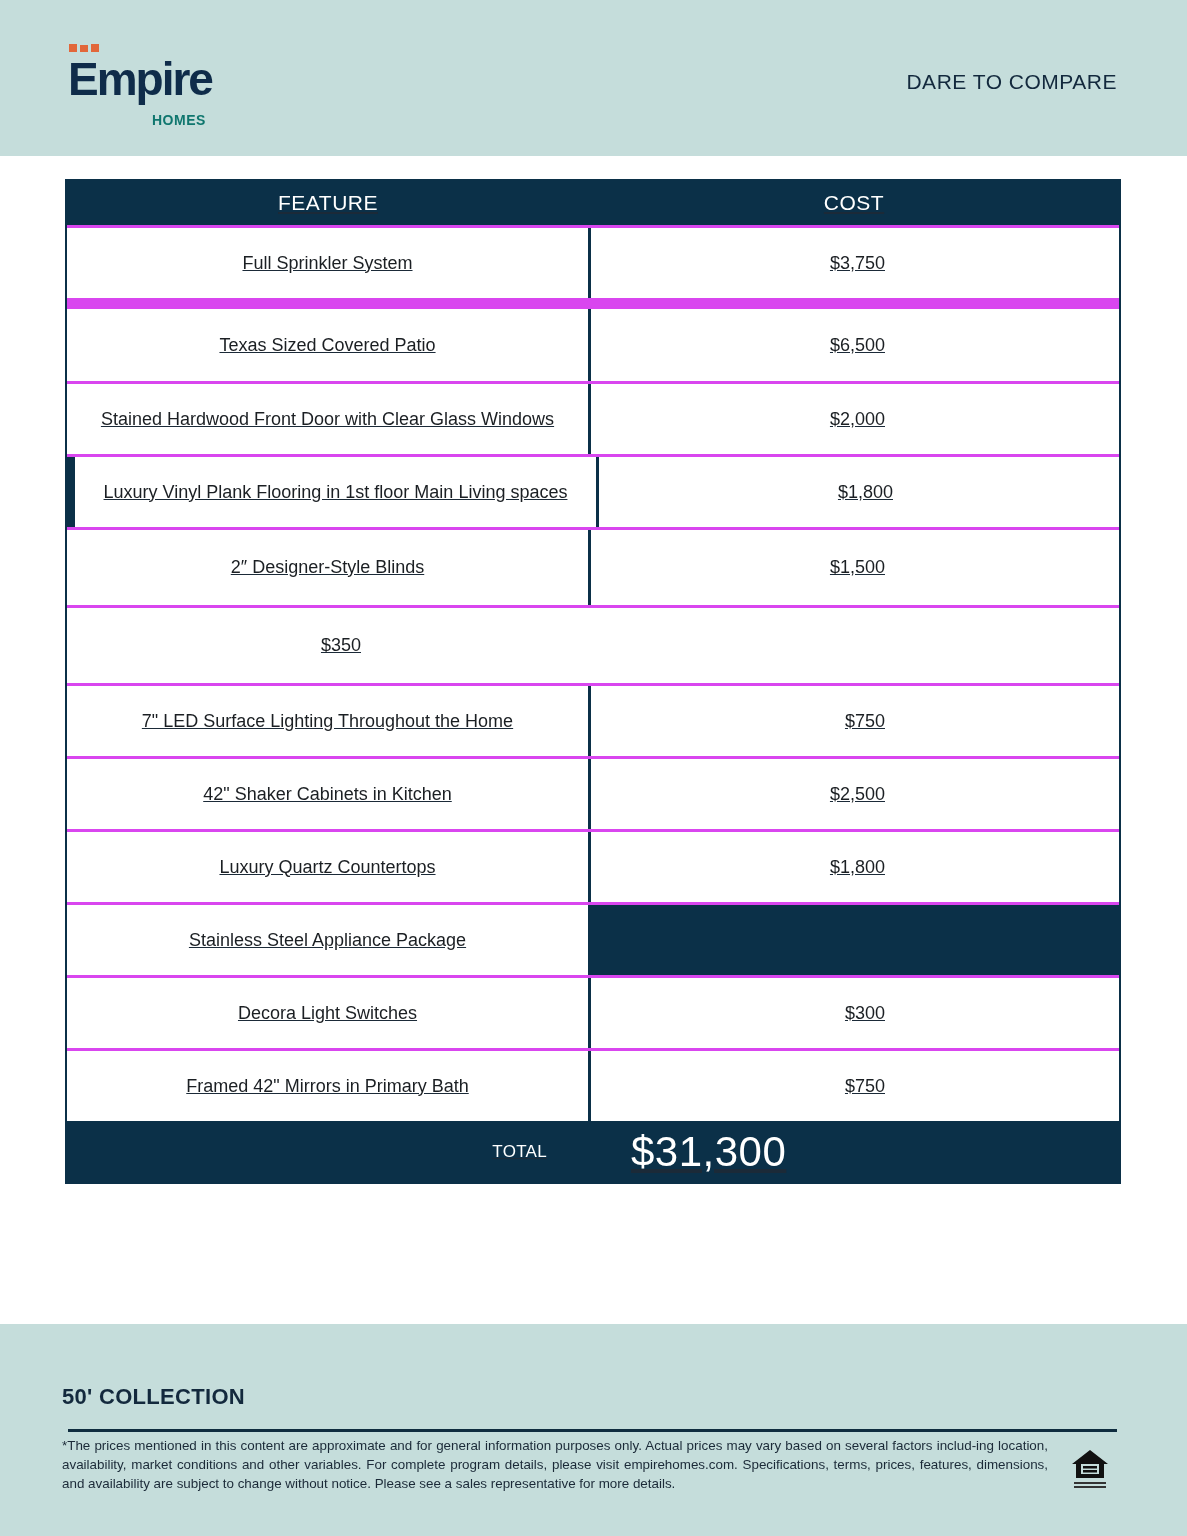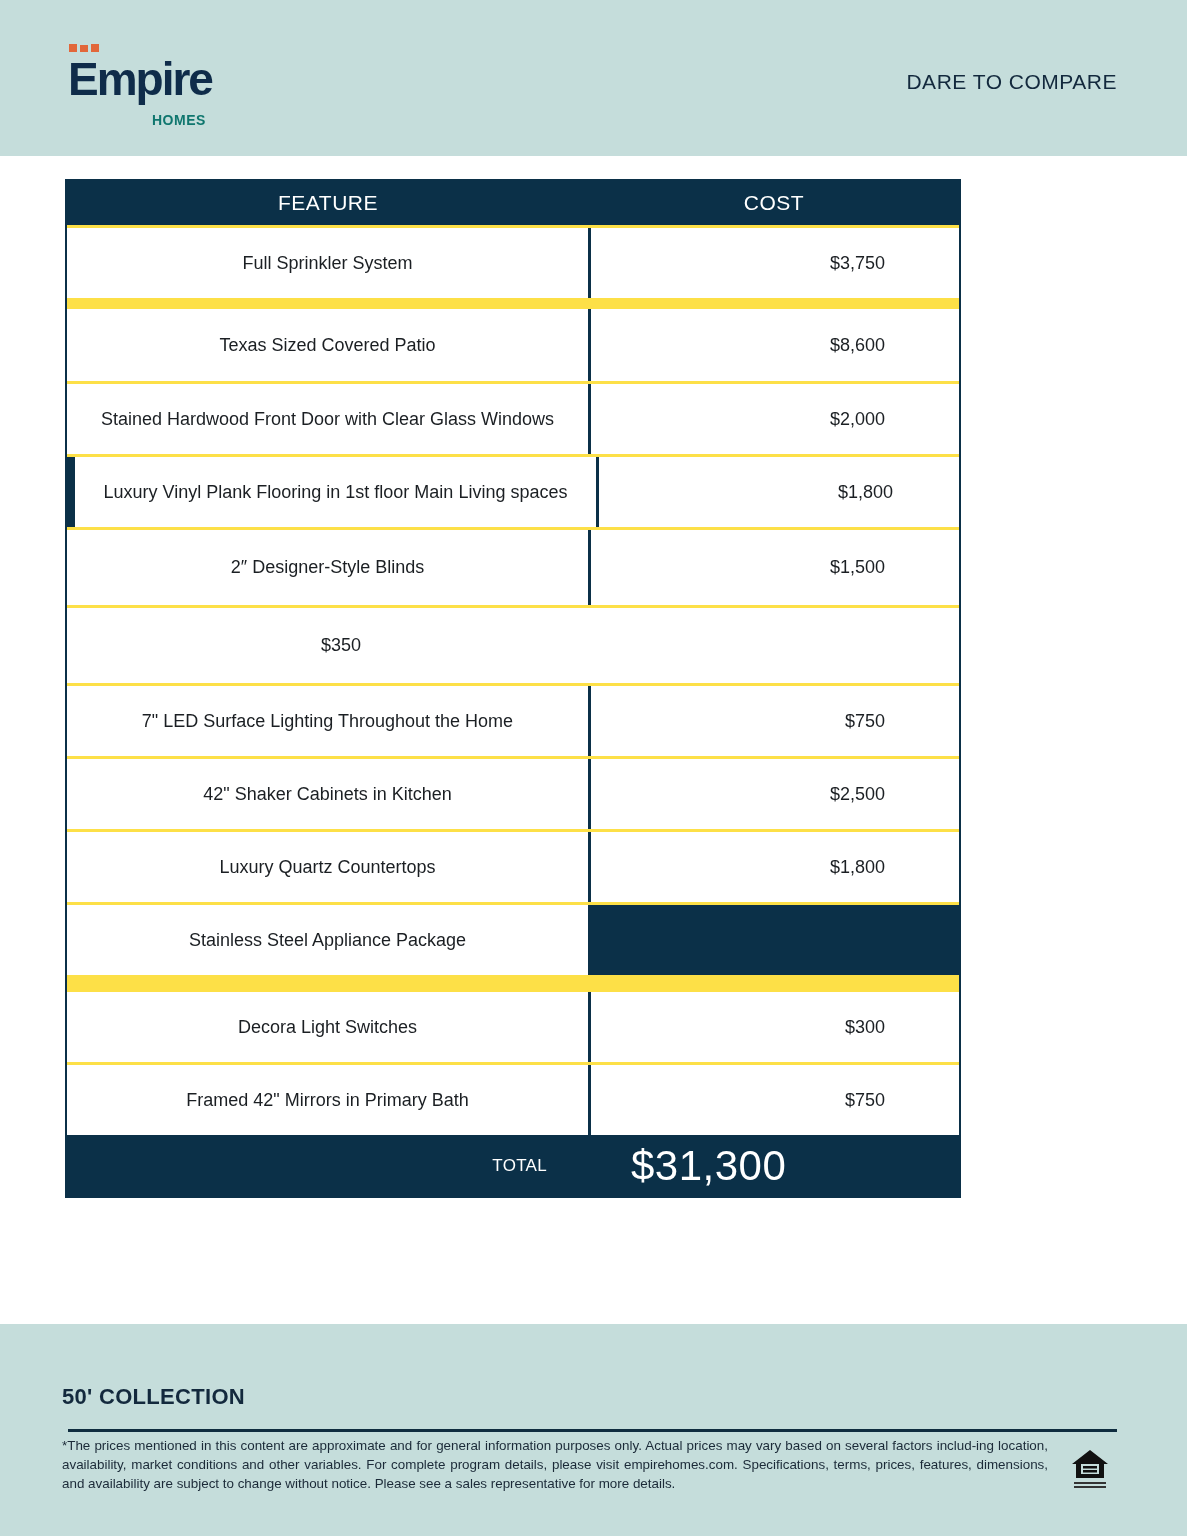--- a/index.html
+++ b/index.html
@@ -23,22 +23,22 @@
   }
   .logo-sub {
     position: absolute; left: 84px; top: 68px;
     font-size: 14px; font-weight: bold; color: #0f766e; letter-spacing: 0.5px;
   }
   .tagline {
     position: absolute; right: 70px; top: 70px;
     font-size: 21px; color: #13293d; letter-spacing: 0.5px;
   }
   .table {
-    position: absolute; left: 65px; top: 179px; width: 896px;
-    border: 2px solid #0b3048; background: #fde047; box-sizing: border-box;
+    position: absolute; left: 65px; top: 179px; width: 1056px;
+    border: 2px solid #0b3048; background: #d946ef; box-sizing: border-box; text-decoration: underline;
   }
   .thead { display: flex; height: 44px; background: #0b3048; color: #fff; }
   .thead div {
     display: flex; align-items: center; justify-content: center;
     font-size: 21px; letter-spacing: 0.5px;
   }
   .col1 { width: 522px; }
   .col2 { flex: 1; }
   .row { display: flex; background: #0b3048; }
   .row .cell {
@@ -92,21 +92,21 @@
   <div id="rows">
       <div class="row" style="margin-top: 3px; height: 70px;">
         <div class="cell col1">Full Sprinkler System</div>
         <div class="cell col2">
           <span>$3,750</span>
         </div>
       </div>
       <div class="row" style="margin-top: 11px; height: 72px;">
         <div class="cell col1">Texas Sized Covered Patio</div>
         <div class="cell col2">
-          <span>$8,600</span>
+          <span>$6,500</span>
         </div>
       </div>
       <div class="row" style="margin-top: 3px; height: 70px;">
         <div class="cell col1">Stained Hardwood Front Door with Clear Glass Windows</div>
         <div class="cell col2">
           <span>$2,000</span>
         </div>
       </div>
       <div class="row" style="margin-top: 3px; height: 70px; padding-left: 8px;">
         <div class="cell col1">Luxury Vinyl Plank Flooring in 1st floor Main Living spaces</div>
@@ -139,21 +139,21 @@
       </div>
       <div class="row" style="margin-top: 3px; height: 70px;">
         <div class="cell col1">Luxury Quartz Countertops</div>
         <div class="cell col2">
           <span>$1,800</span>
         </div>
       </div>
       <div class="row" style="margin-top: 3px; height: 70px;">
         <div class="cell col1">Stainless Steel Appliance Package</div>
       </div>
-      <div class="row" style="margin-top: 17px; height: 70px;">
+      <div class="row" style="margin-top: 3px; height: 70px;">
         <div class="cell col1">Decora Light Switches</div>
         <div class="cell col2">
           <span>$300</span>
         </div>
       </div>
       <div class="row" style="margin-top: 3px; height: 70px;">
         <div class="cell col1">Framed 42" Mirrors in Primary Bath</div>
         <div class="cell col2">
           <span>$750</span>
         </div>

